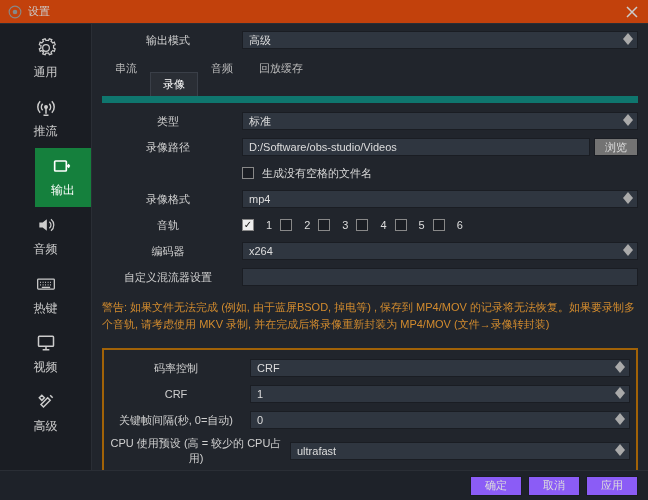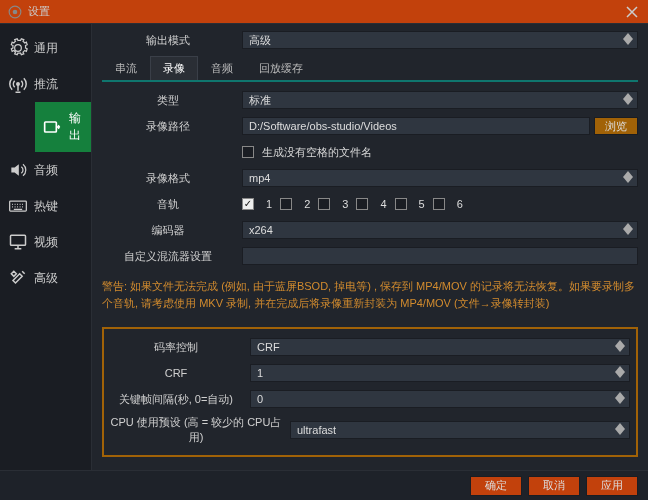--- a/index.html
+++ b/index.html
@@ -3,44 +3,44 @@
 <meta charset="utf-8">
 <style>
 * { margin: 0; padding: 0; box-sizing: border-box; font-family: "Microsoft YaHei", "SimSun", sans-serif; }
 body { width: 648px; height: 500px; background: #1e2229; color: #d8d8d8; font-size: 11px; overflow: hidden; }
 .titlebar { height: 24px; background: #c2410c; display: flex; align-items: center; padding: 0 8px; border-bottom: 1px solid #2a2e35; }
 .titlebar .app-icon { width: 14px; height: 14px; margin-right: 6px; }
 .titlebar .title { flex: 1; font-size: 11px; color: #ccc; }
 .titlebar .close { width: 16px; height: 16px; cursor: pointer; }
 .main { display: flex; height: 446px; }
 .sidebar { width: 92px; background: #1a1d23; border-right: 1px solid #2a2e35; padding-top: 6px; }
-.side-item { display: flex; flex-direction: row; align-items: center; gap: 6px; padding: 8px 8px; cursor: pointer; color: #ccc; }
+.side-item { display: flex; flex-direction: column; align-items: center; gap: 6px; padding: 8px 8px; cursor: pointer; color: #ccc; justify-content: flex-end; }
 .side-item .sicon { width: 20px; height: 20px; flex-shrink: 0; }
 .side-item.active { background: #15803d; color: #fff; margin-left: 35px; }
 .side-item span.lbl { font-size: 12px; }
 .content { flex: 1; background: #21252c; overflow: auto; padding: 6px 10px 0 10px; }
 .row { display: flex; align-items: center; margin-bottom: 6px; min-height: 20px; }
 .row .label { width: 100px; text-align: center; padding-right: 8px; color: #d0d0d0; font-size: 11px; }
 .row .label.wide { width: 140px; }
 .control { flex: 1; display: flex; align-items: center; gap: 4px; }
 .select { flex: 1; background: #2f3640; border: 1px solid #1a1d23; color: #ddd; height: 18px; padding: 0 18px 0 6px; font-size: 11px; position: relative; display: flex; align-items: center; }
 .select .updn { position: absolute; right: 2px; top: 1px; width: 12px; display: flex; flex-direction: column; }
 .select .updn svg { width: 10px; height: 6px; }
 .input { flex: 1; background: #2f3640; border: 1px solid #1a1d23; color: #ddd; height: 18px; padding: 0 6px; font-size: 11px; display: flex; align-items: center; }
-.btn { background: #a16207; border: 1px solid #1a1d23; color: #ddd; height: 18px; padding: 0 10px; font-size: 11px; cursor: pointer; display: inline-flex; align-items: center; }
-.tabs { display: flex; border-bottom: 2px solid #0f766e; margin: 4px 0 8px 0; }
+.btn { background: #737373; border: 1px solid #1a1d23; color: #ddd; height: 18px; padding: 0 10px; font-size: 11px; cursor: pointer; display: inline-flex; align-items: center; }
+.tabs { display: flex; border-bottom: 7px solid #0f766e; margin: 4px 0 8px 0; }
 .tab { padding: 4px 12px; cursor: pointer; color: #bbb; border: 1px solid transparent; border-bottom: none; }
-.tab.active { background: #2a2e35; border-color: #3a3f48; color: #fff; }
+.tab.active { background: #2a2e35; border-color: #3a3f48; color: #fff; margin-top: 16px; }
 .checkbox { width: 12px; height: 12px; border: 1px solid #888; background: #1a1d23; display: inline-flex; align-items: center; justify-content: center; cursor: pointer; margin-right: 4px; }
 .checkbox.checked { background: #eee; color: #111; }
 .checkbox.checked::after { content: "✓"; font-size: 10px; line-height: 1; }
 .warning { color: #d28b2e; font-size: 11px; padding: 6px 0 10px 0; line-height: 1.5; }
 .group { border: 2px solid #a16207; padding: 8px 6px 4px 6px; margin-top: 6px; }
 .footer { height: 30px; display: flex; justify-content: flex-end; align-items: center; gap: 6px; padding: 0 10px; border-top: 1px solid #2a2e35; background: #1e2229; }
-.fbtn { background: #c2410c; border: 1px solid #1a1d23; color: #ddd; height: 20px; padding: 0 14px; font-size: 11px; cursor: pointer; }
+.fbtn { background: #8b5cf6; border: 1px solid #1a1d23; color: #ddd; height: 20px; padding: 0 14px; font-size: 11px; cursor: pointer; }
 .checks { display: flex; gap: 8px; align-items: center; }
 .checks .clabel { font-size: 11px; color: #ddd; }
 </style>
 </head>
 <body>
 
 <div class="titlebar">
   <span class="app-icon">
     <svg viewBox="0 0 24 24">
         <circle cx="12" cy="12" r="10" fill="none" stroke="#888" stroke-width="2"></circle>

